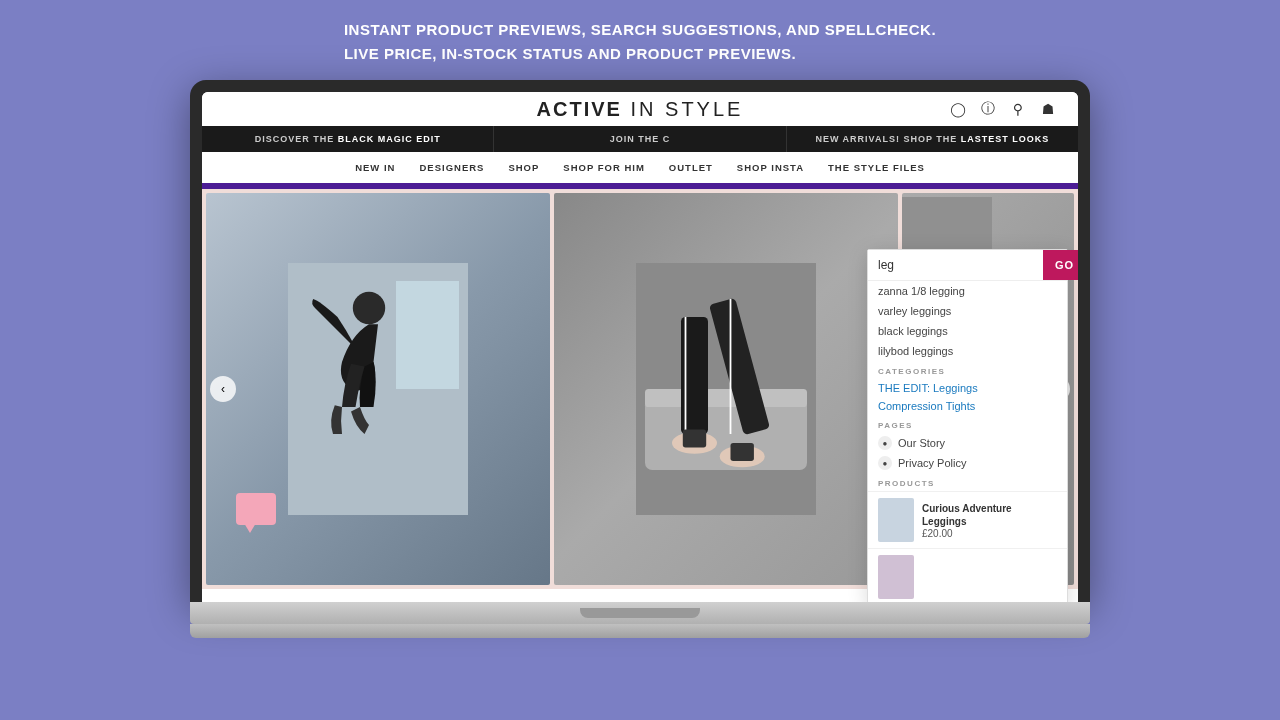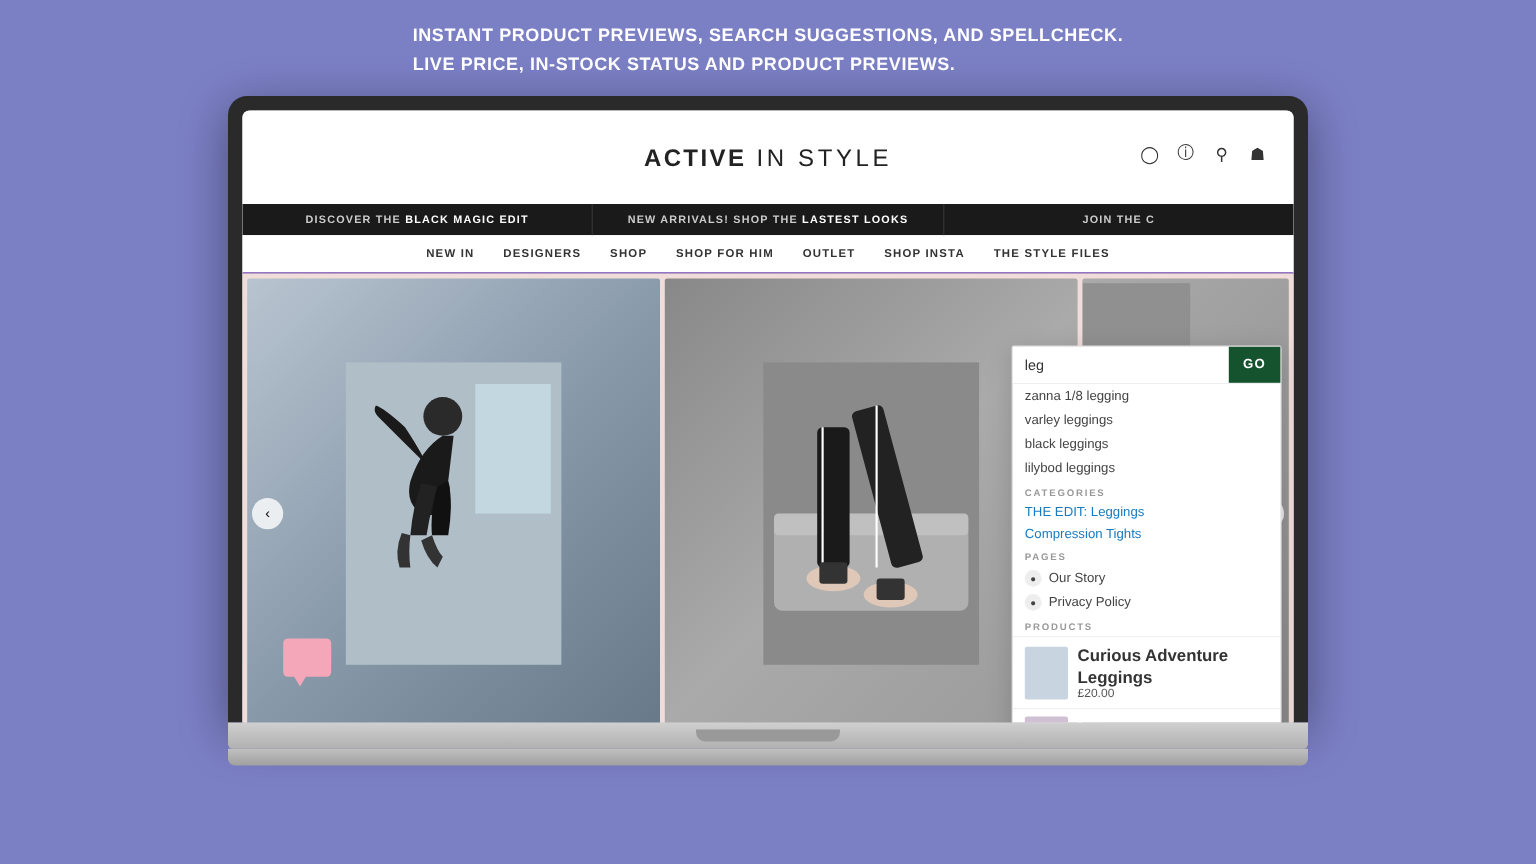--- a/index.html
+++ b/index.html
@@ -107,21 +107,21 @@
       border-right: 1px solid #333;
     }
     .nav-promo-item:last-child { border-right: none; }
     .nav-promo-item .highlight { color: white; font-weight: 700; }
     .main-nav {
       background: white;
       display: flex;
       justify-content: center;
       gap: 24px;
       padding: 10px 0;
-      border-bottom: 1px solid #4c1d95;
+      border-bottom: 6px solid #4c1d95;
     }
     .nav-item {
       font-size: 9.5px;
       font-weight: 600;
       letter-spacing: 1px;
       color: #333;
       cursor: pointer;
       text-transform: uppercase;
     }
     .main-content {
@@ -194,41 +194,41 @@
       z-index: 5;
     }
     .arrow-left { left: 8px; }
     .arrow-right { right: 8px; }
 
     
     .search-dropdown {
       position: absolute;
       top: 60px;
       right: 10px;
-      width: 225px;
+      width: 201px;
       background: white;
       border: 1px solid #ddd;
       box-shadow: 0 4px 20px rgba(0,0,0,0.15);
       z-index: 100;
       border-radius: 2px;
     }
     .search-input-row {
       display: flex;
       border-bottom: 1px solid #eee;
     }
     .search-input-field {
       flex: 1;
       padding: 8px 10px;
       font-size: 12px;
       border: none;
       outline: none;
       color: #333;
     }
     .search-go-btn {
-      background: #14532d;
+      background: #be185d;
       color: white;
       border: none;
       padding: 8px 12px;
       font-size: 11px;
       font-weight: 700;
       cursor: pointer;
       letter-spacing: 1px;
     }
     .dropdown-section-label {
       font-size: 8px;
@@ -279,34 +279,35 @@
     .product-thumb {
       width: 36px;
       height: 44px;
       background: #c8d4e0;
       border-radius: 2px;
       flex-shrink: 0;
     }
     .product-thumb-2 { background: #d0c0d4; }
     .product-info {}
     .product-name {
-      font-size: 14px;
+      font-size: 10px;
       font-weight: 600;
       color: #333;
       line-height: 1.3;
     }
     .product-price {
       font-size: 10px;
       color: #555;
     }
     .site-header-bg {
       background: white;
-      padding: 26px 20px;
-      display: flex;
-      justify-content: center;
+      padding: 4px 20px;
+      display: flex;
+      justify-content: center;
+      align-items: center;
       position: relative;
     }
   </style>
 </head>
 <body>
 
 <div class="top-text">
   <div>INSTANT PRODUCT PREVIEWS, SEARCH SUGGESTIONS, AND SPELLCHECK.</div>
   <div>LIVE PRICE, IN-STOCK STATUS AND PRODUCT PREVIEWS.</div>
 </div>
@@ -326,24 +327,24 @@
           <span class="header-icon">☗</span>
         </div>
       </div>
 
       <div class="nav-bar">
         <div class="nav-promo">
           <div class="nav-promo-item">
             DISCOVER THE <span class="highlight">BLACK MAGIC EDIT</span>
           </div>
           <div class="nav-promo-item">
+            JOIN THE C
+          </div>
+          <div class="nav-promo-item">
             NEW ARRIVALS! SHOP THE <span class="highlight">LASTEST LOOKS</span>
-          </div>
-          <div class="nav-promo-item">
-            JOIN THE C
           </div>
         </div>
       </div>
 
       <div class="main-nav">
         <span class="nav-item">NEW IN</span>
         <span class="nav-item">DESIGNERS</span>
         <span class="nav-item">SHOP</span>
         <span class="nav-item">SHOP FOR HIM</span>
         <span class="nav-item">OUTLET</span>

